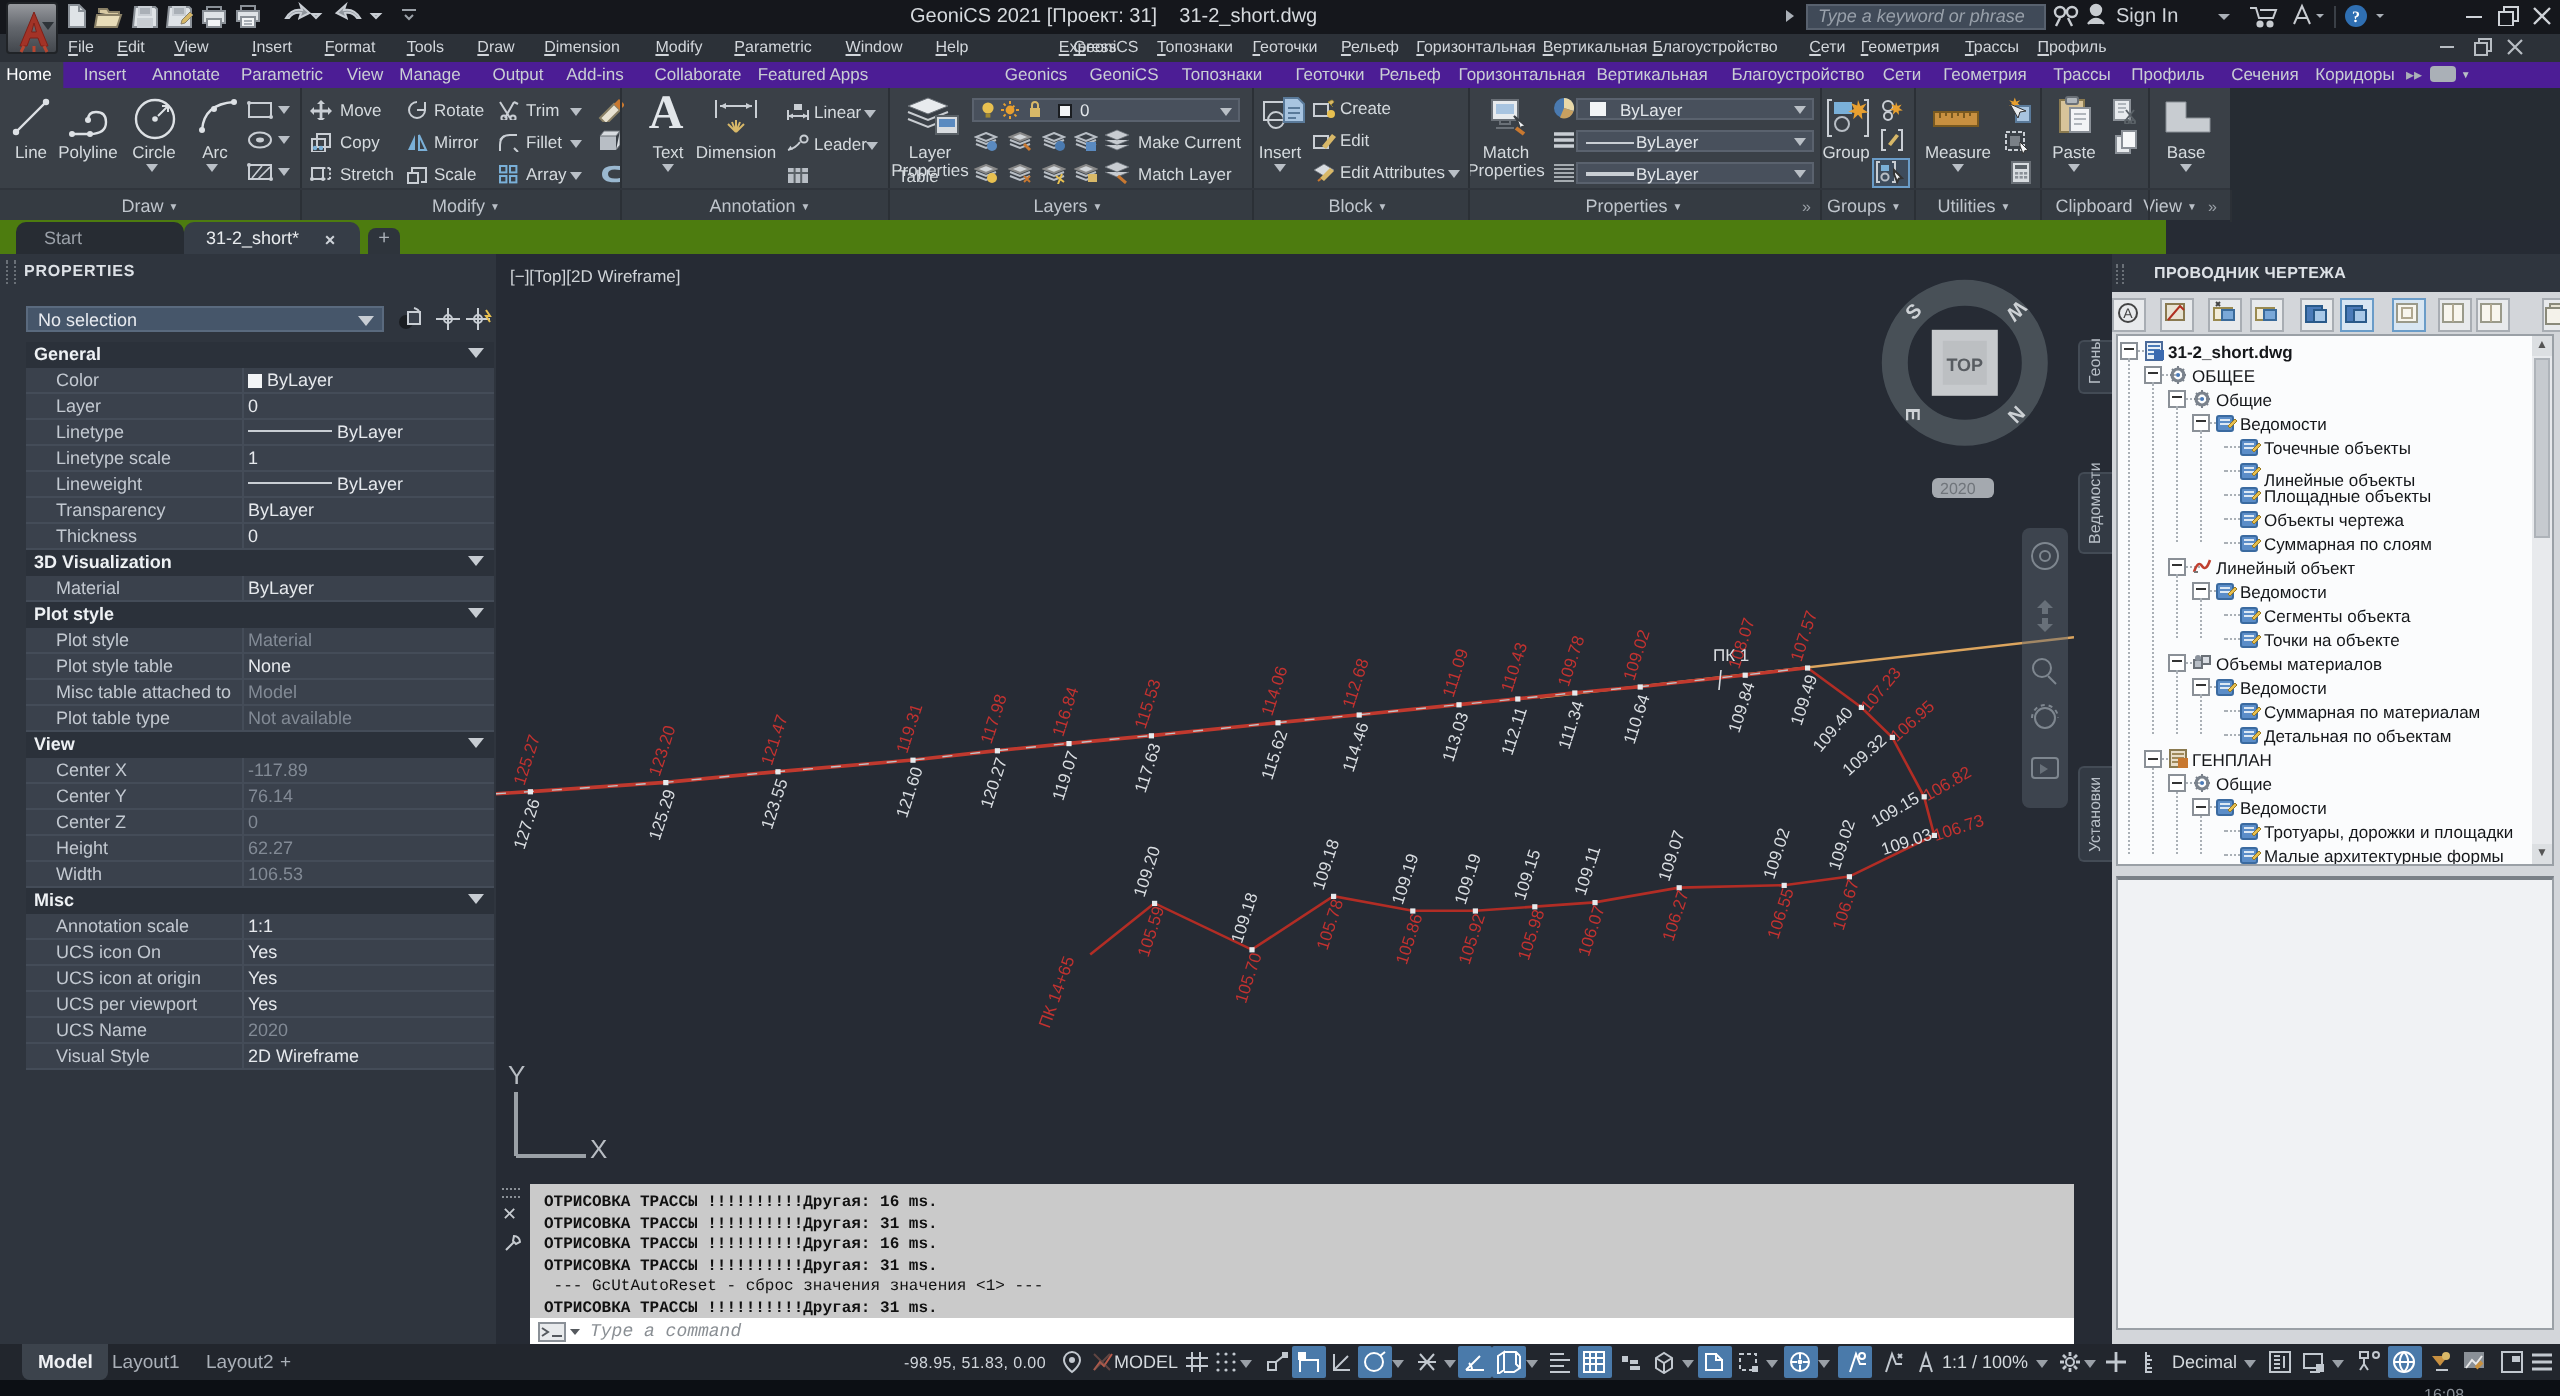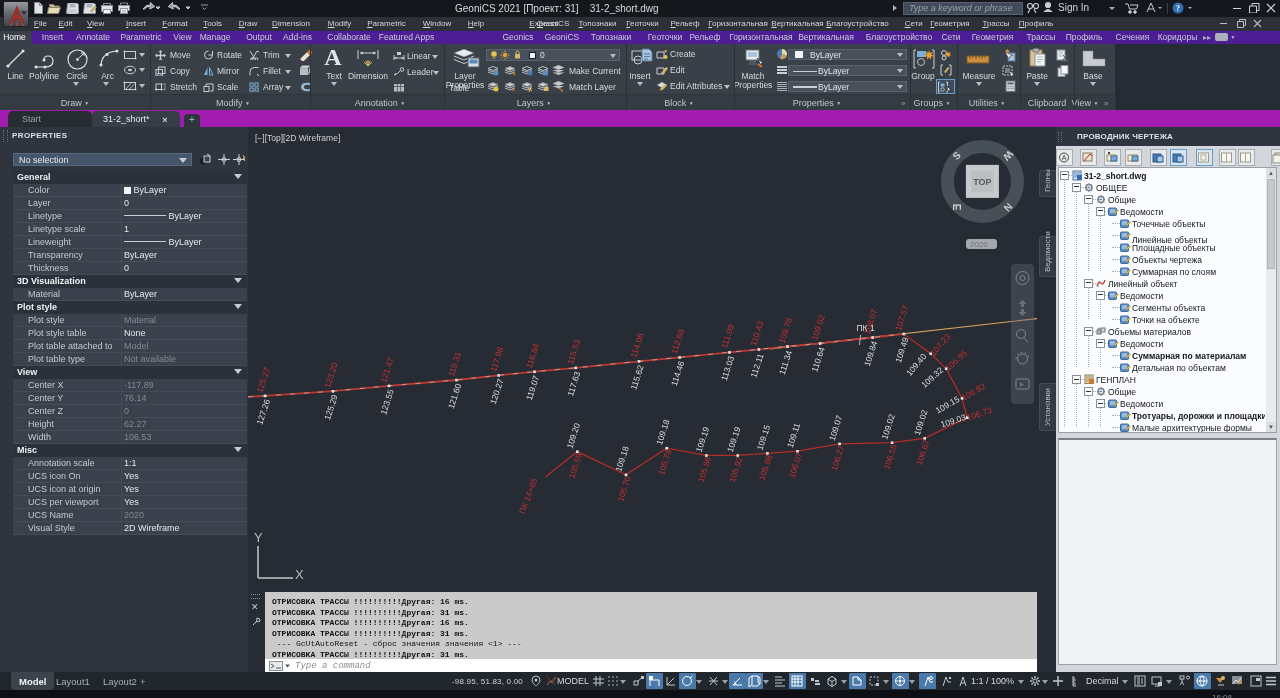--- a/index.html
+++ b/index.html
@@ -13,21 +13,21 @@
 #ribbontabs{left:0;top:31px;width:1280px;height:13px;background:#4c1d95;color:#c9ced4;font-size:8.5px;}
 .rt{position:absolute;top:0px;height:13px;line-height:13px;}
 .rt.active{background:#3a4047;color:#fff;padding:0 6px;margin-left:-6px;}
 #ribbon{left:0;top:0;width:1280px;height:110px;color:#ced3d8;}
 #panellabels{left:0;top:94px;width:1115px;height:16px;background:#353b42;color:#bfc5cc;font-size:9px;border-top:1px solid #30353c;}
 .plbl{position:absolute;top:3px;width:120px;text-align:center;}
 .psep{position:absolute;top:44px;width:1px;height:50px;background:#2b3036;z-index:3;}
 .bigbtn{position:absolute;text-align:center;font-size:8.5px;color:#d5dade;line-height:9px;}
 .srow{position:absolute;font-size:8.5px;color:#d5dade;height:11px;line-height:11px;white-space:nowrap;}
 .car{font-size:5px;color:#b9bfc6;vertical-align:1px;}
-#filetabs{left:0;top:110px;width:1280px;height:17px;background:#a21caf;}
+#filetabs{left:0;top:110px;width:1083px;height:17px;background:#4d7c0f;}
 .ftab{position:absolute;top:1px;height:16px;font-size:9px;color:#9ba1a9;}
 .ftab.active{background:#363d47;color:#e8ebee;}
 #props{left:0;top:127px;width:248px;height:545px;background:#2f353e;font-size:9px;color:#c7ccd3;}
 #canvas{left:248px;top:127px;width:808px;height:545px;background:#262b34;overflow:hidden;}
 #rpal{left:1056px;top:127px;width:224px;height:545px;background:#2f353e;}
 .prow{position:absolute;left:13px;width:234px;height:13px;background:#3a414c;border-bottom:1px solid #444c58;}
 .prow .lab{position:absolute;left:15px;top:1px;color:#c3c9d1;white-space:nowrap;}
 .prow .val{position:absolute;left:111px;top:1px;color:#e6e9ed;white-space:nowrap;}
 .prow .dim{color:#828a95;}
 .vline{position:absolute;left:108px;top:0;width:1px;height:13px;background:#444c58;}
@@ -640,21 +640,21 @@
         <span class="lab">Plot style</span>
         <span class="vline"></span>
         <span class="val dim">Material</span>
       </div>
       <div class="prow" style="top:200px;">
         <span class="lab">Plot style table</span>
         <span class="vline"></span>
         <span class="val">None</span>
       </div>
       <div class="prow" style="top:213px;">
-        <span class="lab">Plot table attached to</span>
+        <span class="lab">Misc table attached to</span>
         <span class="vline"></span>
         <span class="val dim">Model</span>
       </div>
       <div class="prow" style="top:226px;">
         <span class="lab">Plot table type</span>
         <span class="vline"></span>
         <span class="val dim">Not available</span>
       </div>
       <div class="psec" style="top:239px;">View<div class="tri"></div></div>
       <div class="prow" style="top:252px;">
@@ -1041,21 +1041,21 @@
           <path d="M2,4 h5 M2,6 h5" stroke="#dce8f4"></path>
           <path d="M6,7 l3.5,-3.5 1,1 -3.5,3.5 z" fill="#e8c050" stroke="#9a7a20" stroke-width="0.5"></path>
         </svg>
         <div class="abs" style="left:61px;top:170.9px;font-size:8.5px;color:#15171a;font-weight:normal;white-space:nowrap;">Ведомости</div>
         <div class="abs" style="left:53px;top:186.95px;width:14px;height:1px;border-top:1px dotted #aab0b6;"></div>
         <svg class="abs" style="left:61px;top:181.95px" width="11" height="11">
           <rect x="0.5" y="2" width="8" height="7.5" rx="1" fill="#5b8dc8" stroke="#3a6aa0"></rect>
           <path d="M2,4 h5 M2,6 h5" stroke="#dce8f4"></path>
           <path d="M6,7 l3.5,-3.5 1,1 -3.5,3.5 z" fill="#e8c050" stroke="#9a7a20" stroke-width="0.5"></path>
         </svg>
-        <div class="abs" style="left:73px;top:182.9px;font-size:8.5px;color:#15171a;font-weight:bold;white-space:nowrap;">Суммарная по материалам</div>
+        <div class="abs" style="left:73px;top:182.9px;font-size:8.5px;color:#15171a;font-weight:normal;white-space:nowrap;">Суммарная по материалам</div>
         <div class="abs" style="left:53px;top:198.98px;width:14px;height:1px;border-top:1px dotted #aab0b6;"></div>
         <svg class="abs" style="left:61px;top:193.98px" width="11" height="11">
           <rect x="0.5" y="2" width="8" height="7.5" rx="1" fill="#5b8dc8" stroke="#3a6aa0"></rect>
           <path d="M2,4 h5 M2,6 h5" stroke="#dce8f4"></path>
           <path d="M6,7 l3.5,-3.5 1,1 -3.5,3.5 z" fill="#e8c050" stroke="#9a7a20" stroke-width="0.5"></path>
         </svg>
         <div class="abs" style="left:73px;top:195.0px;font-size:8.5px;color:#15171a;font-weight:normal;white-space:nowrap;">Детальная по объектам</div>
         <div class="abs" style="left:17px;top:211.01px;width:14px;height:1px;border-top:1px dotted #aab0b6;"></div>
         <div class="abs" style="left:13px;top:207.01px;width:9px;height:9px;background:#fff;border:1px solid #8a9097;"></div>
         <div class="abs" style="left:15px;top:210.51px;width:5px;height:1px;background:#333;"></div>
@@ -1082,21 +1082,21 @@
           <path d="M2,4 h5 M2,6 h5" stroke="#dce8f4"></path>
           <path d="M6,7 l3.5,-3.5 1,1 -3.5,3.5 z" fill="#e8c050" stroke="#9a7a20" stroke-width="0.5"></path>
         </svg>
         <div class="abs" style="left:61px;top:231.1px;font-size:8.5px;color:#15171a;font-weight:normal;white-space:nowrap;">Ведомости</div>
         <div class="abs" style="left:53px;top:247.1px;width:14px;height:1px;border-top:1px dotted #aab0b6;"></div>
         <svg class="abs" style="left:61px;top:242.1px" width="11" height="11">
           <rect x="0.5" y="2" width="8" height="7.5" rx="1" fill="#5b8dc8" stroke="#3a6aa0"></rect>
           <path d="M2,4 h5 M2,6 h5" stroke="#dce8f4"></path>
           <path d="M6,7 l3.5,-3.5 1,1 -3.5,3.5 z" fill="#e8c050" stroke="#9a7a20" stroke-width="0.5"></path>
         </svg>
-        <div class="abs" style="left:73px;top:243.1px;font-size:8.5px;color:#15171a;font-weight:bold;white-space:nowrap;">Тротуары, дорожки и площадки</div>
+        <div class="abs" style="left:73px;top:243.1px;font-size:8.5px;color:#15171a;font-weight:normal;white-space:nowrap;">Тротуары, дорожки и площадки</div>
         <div class="abs" style="left:53px;top:259.13px;width:14px;height:1px;border-top:1px dotted #aab0b6;"></div>
         <svg class="abs" style="left:61px;top:254.13px" width="11" height="11">
           <rect x="0.5" y="2" width="8" height="7.5" rx="1" fill="#5b8dc8" stroke="#3a6aa0"></rect>
           <path d="M2,4 h5 M2,6 h5" stroke="#dce8f4"></path>
           <path d="M6,7 l3.5,-3.5 1,1 -3.5,3.5 z" fill="#e8c050" stroke="#9a7a20" stroke-width="0.5"></path>
         </svg>
         <div class="abs" style="left:73px;top:255.1px;font-size:8.5px;color:#15171a;font-weight:normal;white-space:nowrap;">Малые архитектурные формы</div>
         <div class="abs" style="left:5px;top:11.0px;width:1px;height:248.1px;border-left:1px dotted #aab0b6;"></div>
         <div class="abs" style="left:17px;top:23.1px;width:1px;height:175.9px;border-left:1px dotted #aab0b6;"></div>
         <div class="abs" style="left:29px;top:35.1px;width:1px;height:67.7px;border-left:1px dotted #aab0b6;"></div>

